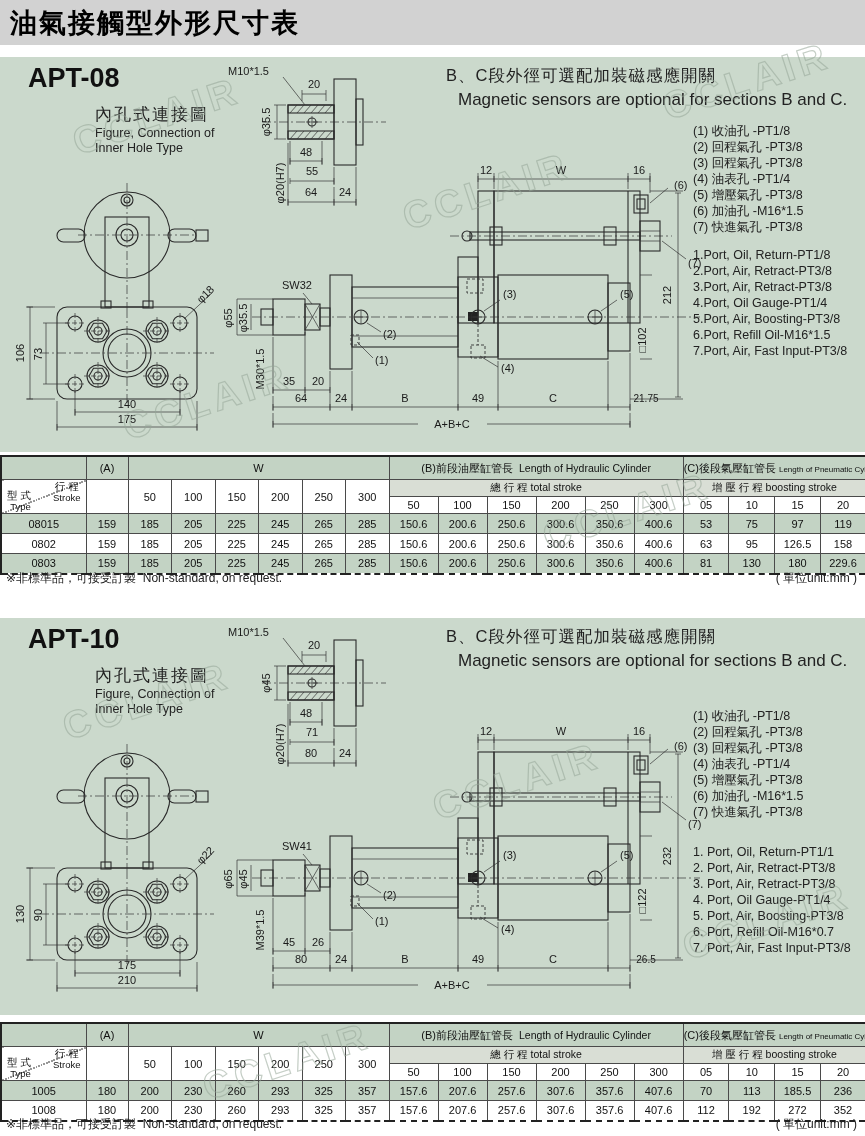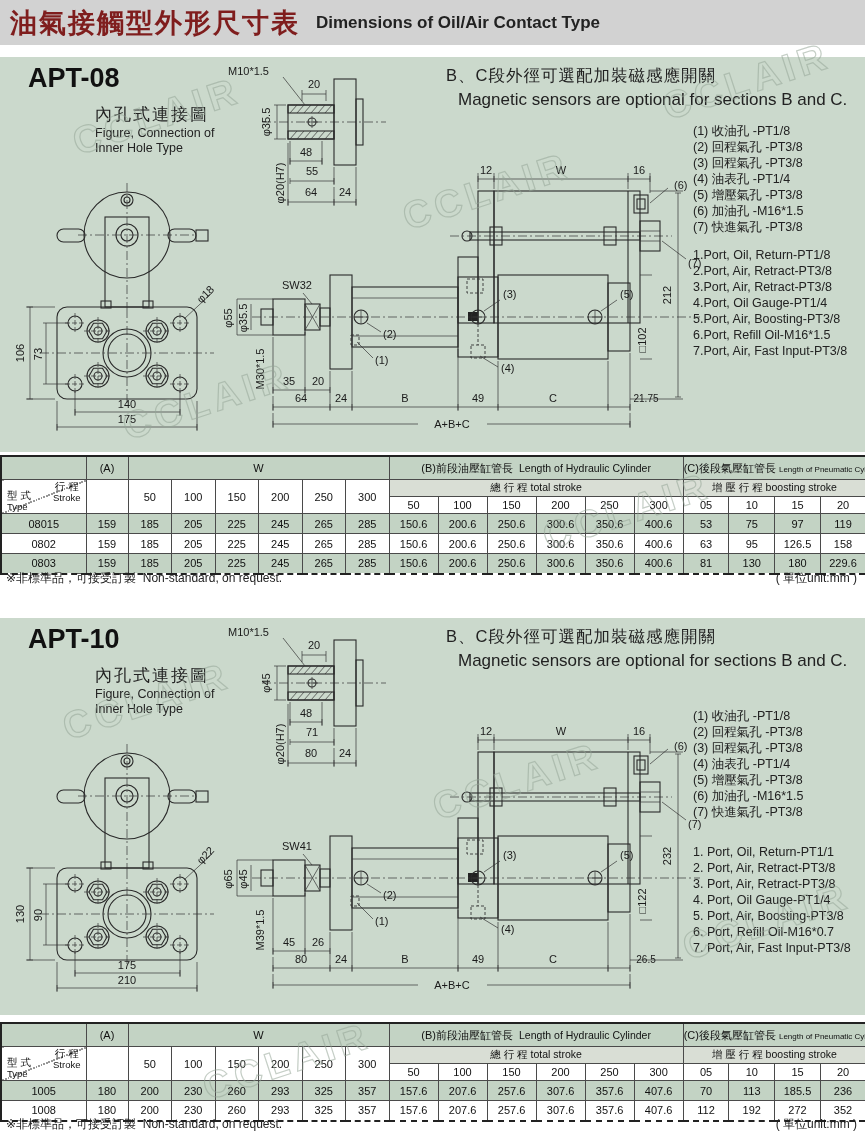--- a/index.html
+++ b/index.html
@@ -1,21 +1,21 @@
 <!DOCTYPE html>
 <html><head>
 <meta charset="utf-8">
 <style>
   html,body{margin:0;padding:0;}
   body{width:865px;height:1136px;position:relative;overflow:hidden;background:#fff;
        font-family:"Liberation Sans","DejaVu Sans",sans-serif;color:#1a1a1a;}
   
   .topbar{position:absolute;left:0;top:0;width:865px;height:45px;background:#d2d2d2;
           display:flex;align-items:center;gap:16px;padding-left:10px;box-sizing:border-box;}
-  .title-zh{font-size:27px;font-weight:bold;letter-spacing:2px;color:#7f1d1d;}
+  .title-zh{font-size:27px;font-weight:bold;letter-spacing:2px;color:#000000;}
   .title-en{font-size:17px;font-weight:bold;color:#222;}
   
   .panel{position:absolute;left:0;width:865px;background:#cbd9cc;}
   #panel1{top:57px;height:395px;}
   #panel2{top:618px;height:397px;}
   .model-title{position:absolute;left:28px;top:6px;font-size:27px;font-weight:bold;color:#111;}
   .figure-label{position:absolute;left:95px;top:46px;}
   .figure-label .zh{font-size:17px;letter-spacing:2px;color:#222;}
   .figure-label .en{font-size:12.5px;line-height:15px;color:#222;}
   .sensor{position:absolute;left:446px;top:8px;}
@@ -45,37 +45,36 @@
   .dim-table th.sub{background:#d9ded5;font-size:10.5px;}
   .dim-table th.wcell{background:#fff;}
   .dim-table .chead-en{font-size:8px;}
   .dim-table .bhead-en{font-size:10.5px;}
   .dim-table tbody tr{height:20px;}
   .dim-table tbody tr:nth-child(odd){background:#c3d3c4;}
   .dim-table tbody tr:nth-child(even){background:#fff;}
   th.diag{background:#fff;position:relative;
      background-image:linear-gradient(to bottom right,transparent 49.5%,#333 49.5%,#333 50.6%,transparent 50.6%);}
   th.diag .tr{position:absolute;top:1px;right:5px;text-align:center;font-size:10.5px;line-height:11px;}
-  th.diag .bl{position:absolute;bottom:1px;left:5px;text-align:left;font-size:10.5px;line-height:11px;}
+  th.diag .bl{position:absolute;bottom:1px;left:5px;text-align:right;font-size:10.5px;line-height:11px;}
   th.diag .en{font-size:9.5px;}
   
   .footnote{position:absolute;left:0;width:865px;font-size:12px;color:#222;}
   #fn1{top:570px;} #fn2{top:1116px;}
   .footnote .left{position:absolute;left:6px;white-space:nowrap;}
   .footnote .right{position:absolute;right:8px;white-space:nowrap;}
   
   .wm{position:absolute;font-size:38px;font-weight:bold;letter-spacing:5px;color:transparent;
       -webkit-text-stroke:1.2px rgba(150,165,152,0.55);pointer-events:none;user-select:none;}
 </style>
 </head>
 <body>
 
 <div class="topbar">
   <span class="title-zh">油氣接觸型外形尺寸表</span>
-  <span class="title-en">Dimensions of Oil/Air Contact Type</span>
 </div>
 
 <div class="panel p1" id="panel1">
   <div class="drawing-host">
 <svg width="865" height="395" viewBox="0 0 865 395">
   <defs>
     <g id="hexbolt">
       <circle r="11" class="ln"></circle>
       <polygon points="9,0 4.5,7.8 -4.5,7.8 -9,0 -4.5,-7.8 4.5,-7.8" class="ln"></polygon>
       <circle r="4" class="ln"></circle>

